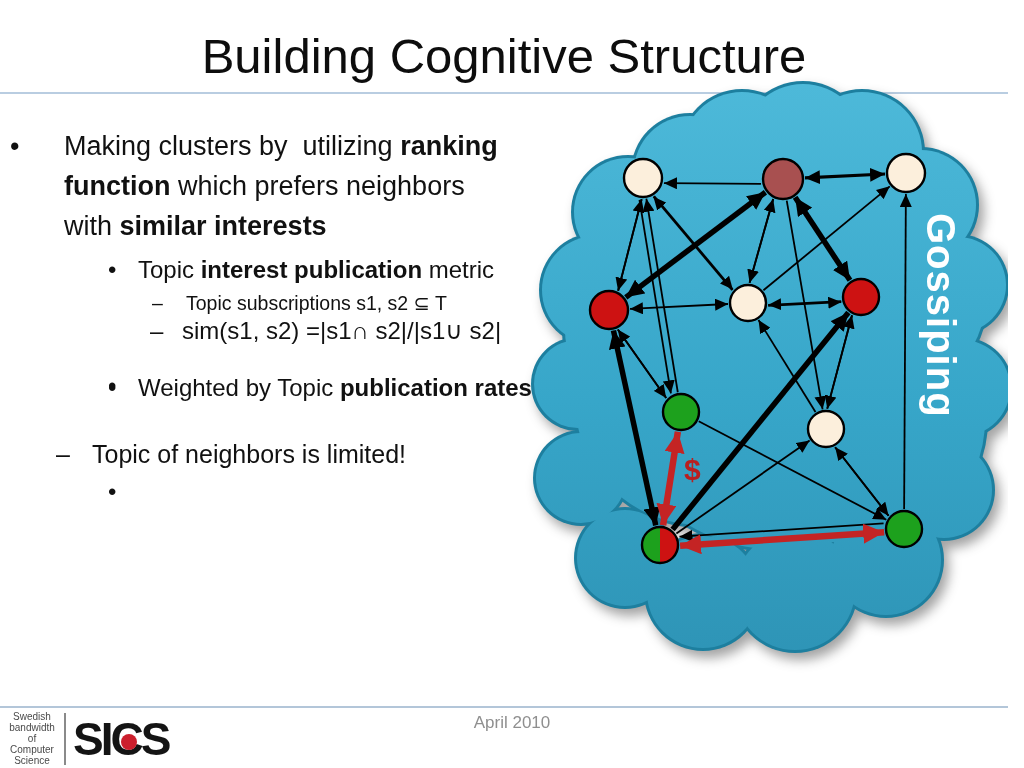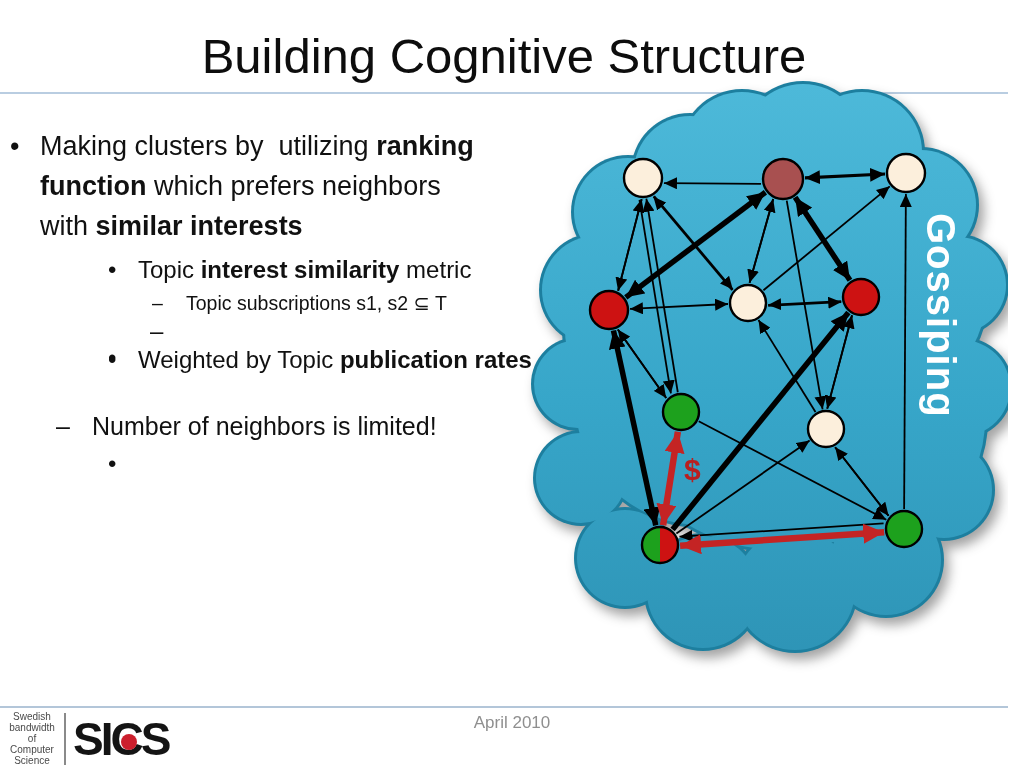--- a/index.html
+++ b/index.html
@@ -6,21 +6,21 @@
   .slide{position:relative;width:1008px;height:768px;background:#fff;overflow:hidden;
          font-family:"Liberation Sans","DejaVu Sans",sans-serif;color:#111;}
   .title{position:absolute;top:28px;left:0;width:100%;text-align:center;
          font-size:49px;font-weight:400;letter-spacing:0px;color:#0d0d0d;}
   .title-rule{position:absolute;top:92px;left:0;width:1024px;height:2px;background:#b9cde1;}
   .content{position:absolute;left:0;top:120px;width:570px;}
   .row{position:relative;}
   .row .mk{position:absolute;top:0;}
   .row .tx{display:block;white-space:pre-wrap;}
   .k1{font-size:27px;line-height:40px;}
-  .k1 .mk{left:10px;} .k1 .tx{margin-left:40px;}
+  .k1 .mk{left:10px;} .k1 .tx{margin-left:64px;}
   .k2{font-size:24px;line-height:32px;}
   .k2 .mk{left:108px;} .k2 .tx{margin-left:138px;}
   .k2w{font-size:24px;line-height:27px;}
   .k2w .mk{left:108px;} .k2w .tx{margin-left:138px;}
   .k3s{font-size:19.5px;line-height:26px;}
   .k3s .mk{left:152px;} .k3s .tx{margin-left:186px;}
   .k3l{font-size:24px;line-height:26px;}
   .k3l .mk{left:150px;} .k3l .tx{margin-left:182px;}
   .k1d{font-size:25px;line-height:32px;}
   .k1d .mk{left:56px;} .k1d .tx{margin-left:92px;}
@@ -59,39 +59,40 @@
 
   <div class="content" id="content">
       <div class="row k1">
         <span class="mk">•</span>
         <span class="tx"><span>Making clusters by  utilizing </span><b>ranking
 function</b><span> which prefers neighbors
 with </span><b>similar interests</b></span>
       </div>
       <div class="row k2">
         <span class="mk">•</span>
-        <span class="tx"><span>Topic </span><b>interest similarity</b><span> metric</span></span>
+        <span class="tx"><span>Topic </span><b>interest publication</b><span> metric</span></span>
       </div>
       <div class="row k3s">
         <span class="mk">–</span>
         <span class="tx"><span>Topic subscriptions s1, s2 ⊆ T</span></span>
       </div>
       <div class="row k3l">
         <span class="mk">–</span>
+        <span class="tx"><span>sim(s1, s2) =|s1∩ s2|/|s1∪ s2|</span></span>
       </div>
       <div class="row k2w">
         <span class="mk">•</span>
       </div>
       <div class="row k2">
         <span class="mk">•</span>
         <span class="tx"><span>Weighted by Topic </span><b>publication rates</b></span>
       </div>
       <div class="row k1d">
         <span class="mk">–</span>
-        <span class="tx"><span>Number of neighbors is limited!</span></span>
+        <span class="tx"><span>Topic of neighbors is limited!</span></span>
       </div>
       <div class="row k2">
         <span class="mk">•</span>
       </div>
     </div>
 
   <svg id="diagram" viewBox="0 0 1024 768">
     <defs>
       <linearGradient id="cg" gradientUnits="userSpaceOnUse" x1="0" y1="85" x2="0" y2="660">
         <stop offset="0" stop-color="#4db9d9"></stop>

